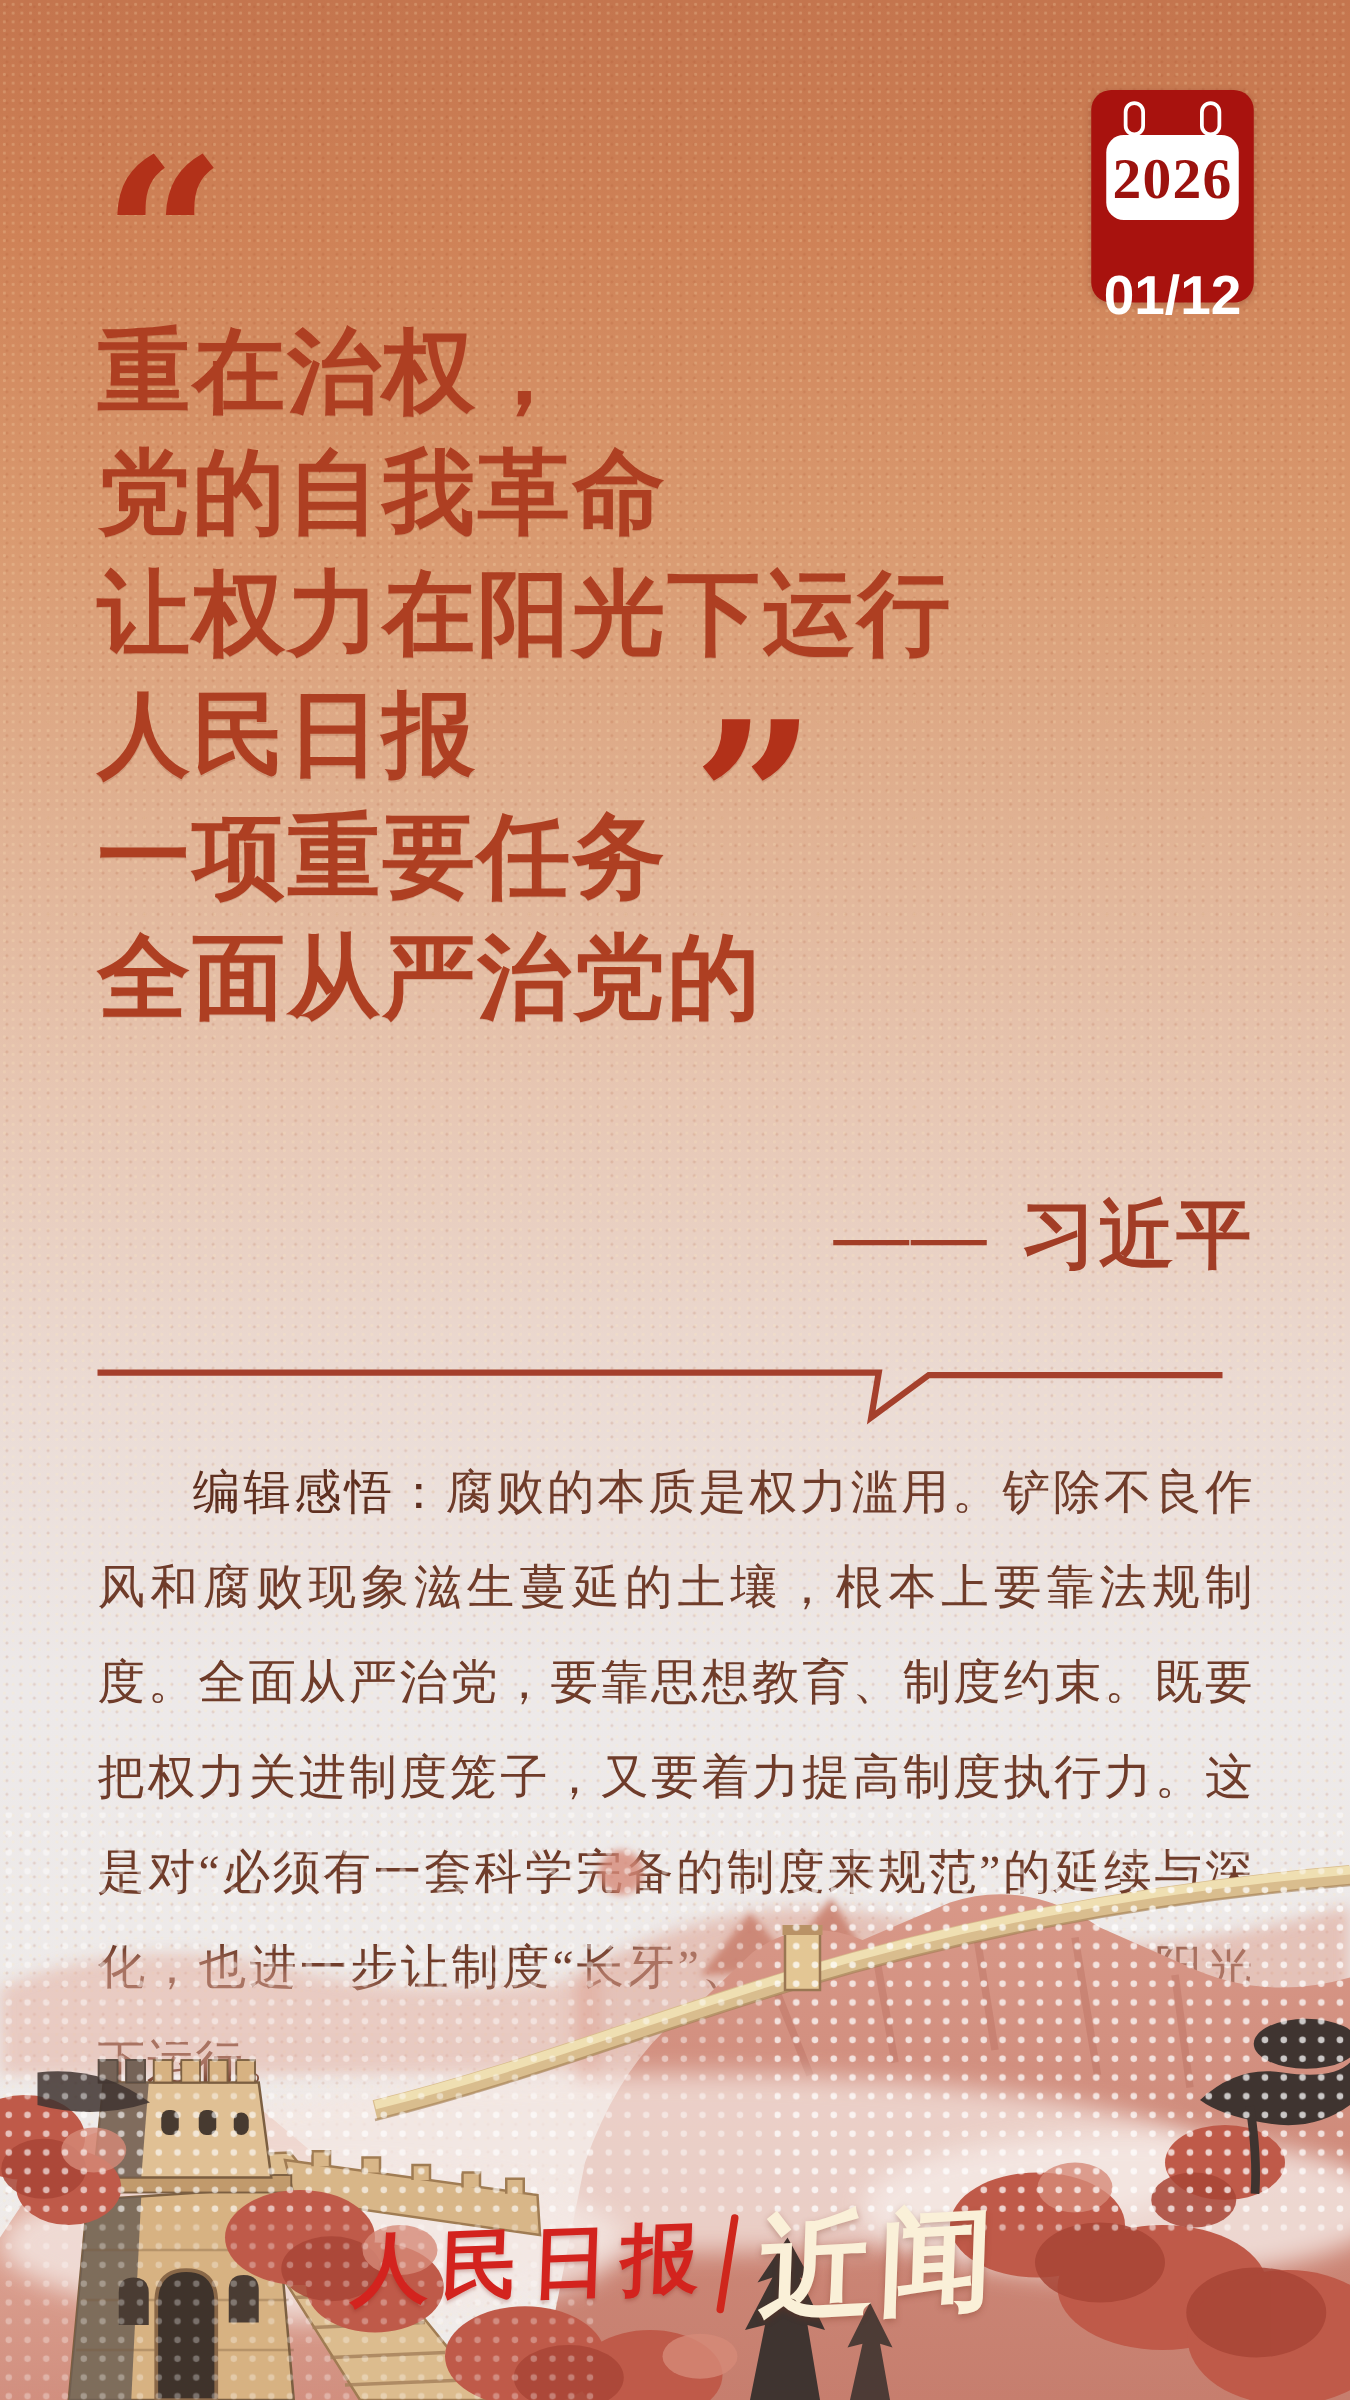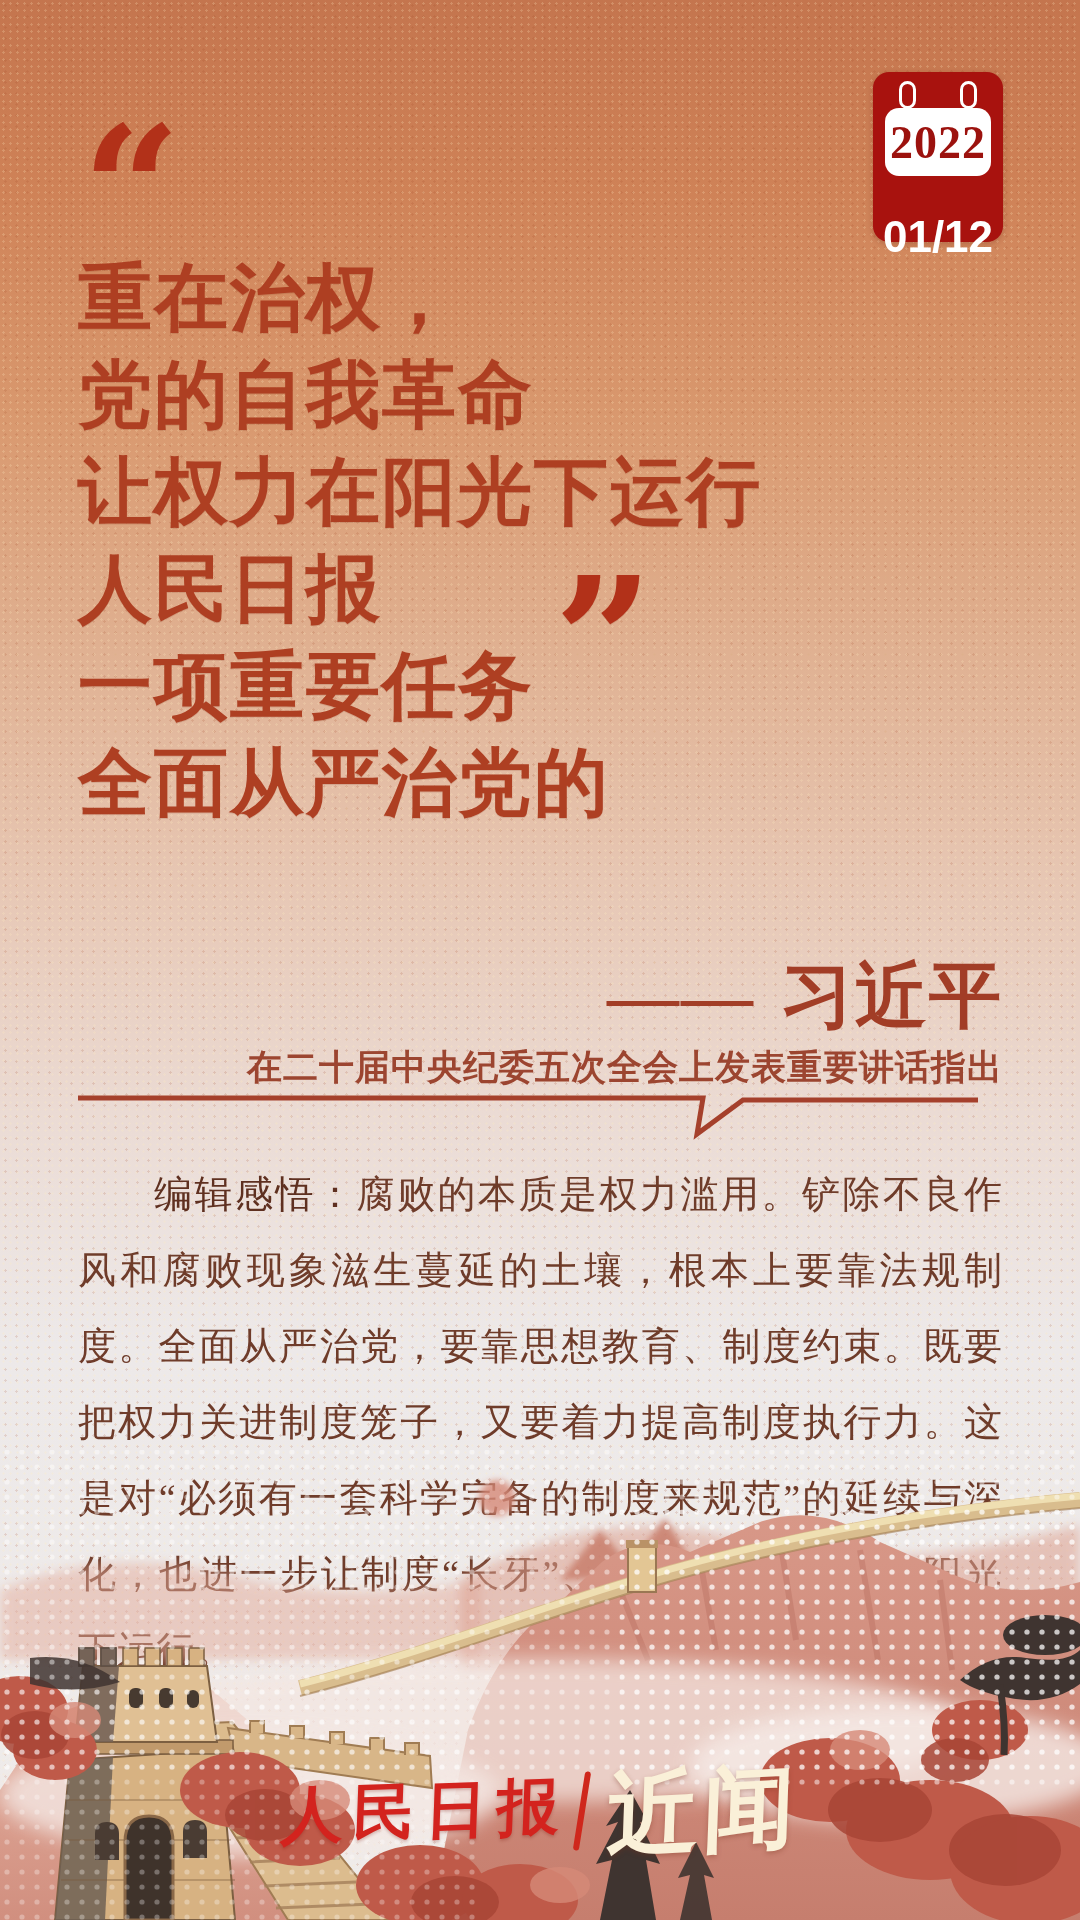--- a/index.html
+++ b/index.html
@@ -46,21 +46,21 @@
     text-shadow:0 1px 0 rgba(120,40,20,.15);
   }
   .qline-last{display:flex; align-items:flex-start;}
   .close-mark{
     display:inline-block; font-size:172px; line-height:74px; vertical-align:top;
     position:relative; top:-34px; margin-left:20px; color:#b23119;
     font-family:"DejaVu Serif",serif;
   }
   
   .attr{
-    position:absolute; right:77px; top:948px; font-size:72px; font-weight:700;
+    position:absolute; right:77px; top:948px; font-size:60px; font-weight:700;
     color:#a23d26; letter-spacing:2px; white-space:nowrap;
   }
   .attr .name{margin-left:26px;}
   .source-line{
     position:absolute; right:77px; top:1044px; font-size:35px; font-weight:700;
     color:#9c4530; letter-spacing:1px; white-space:nowrap;
   }
   .callout{position:absolute; left:0; top:1086px; width:1080px; height:60px;}
   
   .editorial{
@@ -93,42 +93,41 @@
 <div class="poster">
 
   <div class="open-mark">“</div>
 
   <div class="calendar">
     <div class="rings">
       <span class="ring"></span>
       <span class="ring"></span>
     </div>
     <div class="cal-panel">
-      <span class="cal-year">2022</span>
+      <span class="cal-year">2026</span>
     </div>
     <div class="cal-date">01/12</div>
   </div>
 
   <div class="quote-block">
     <div class="qline">重在治权，</div>
     <div class="qline">党的自我革命</div>
     <div class="qline">让权力在阳光下运行</div>
     <div class="qline">人民日报</div>
     <div class="qline qline-last">
       <span>一项重要任务</span>
       <span class="close-mark">”</span>
     </div>
     <div class="qline">全面从严治党的</div>
   </div>
 
   <div class="attr">
     <span>——</span><span class="name">习近平</span>
   </div>
 
-  <div class="source-line">在二十届中央纪委五次全会上发表重要讲话指出</div>
 
   <svg class="callout" viewBox="0 0 1080 60">
     <path d="M78,12 H703 L697,48 L743,14 H978" fill="none" stroke="#a5402c" stroke-width="5"></path>
   </svg>
 
   <div class="editorial">
     <span class="ed-label">编辑感悟：</span><span>腐败的本质是权力滥用。铲除不良作风和腐败现象滋生蔓延的土壤，根本上要靠法规制度。全面从严治党，要靠思想教育、制度约束。既要把权力关进制度笼子，又要着力提高制度执行力。这是对“必须有一套科学完备的制度来规范”的延续与深化，也进一步让制度“长牙”、“带电”，让权力在阳光下运行。</span>
   </div>
 
   <svg class="landscape" viewBox="0 0 1080 490">

